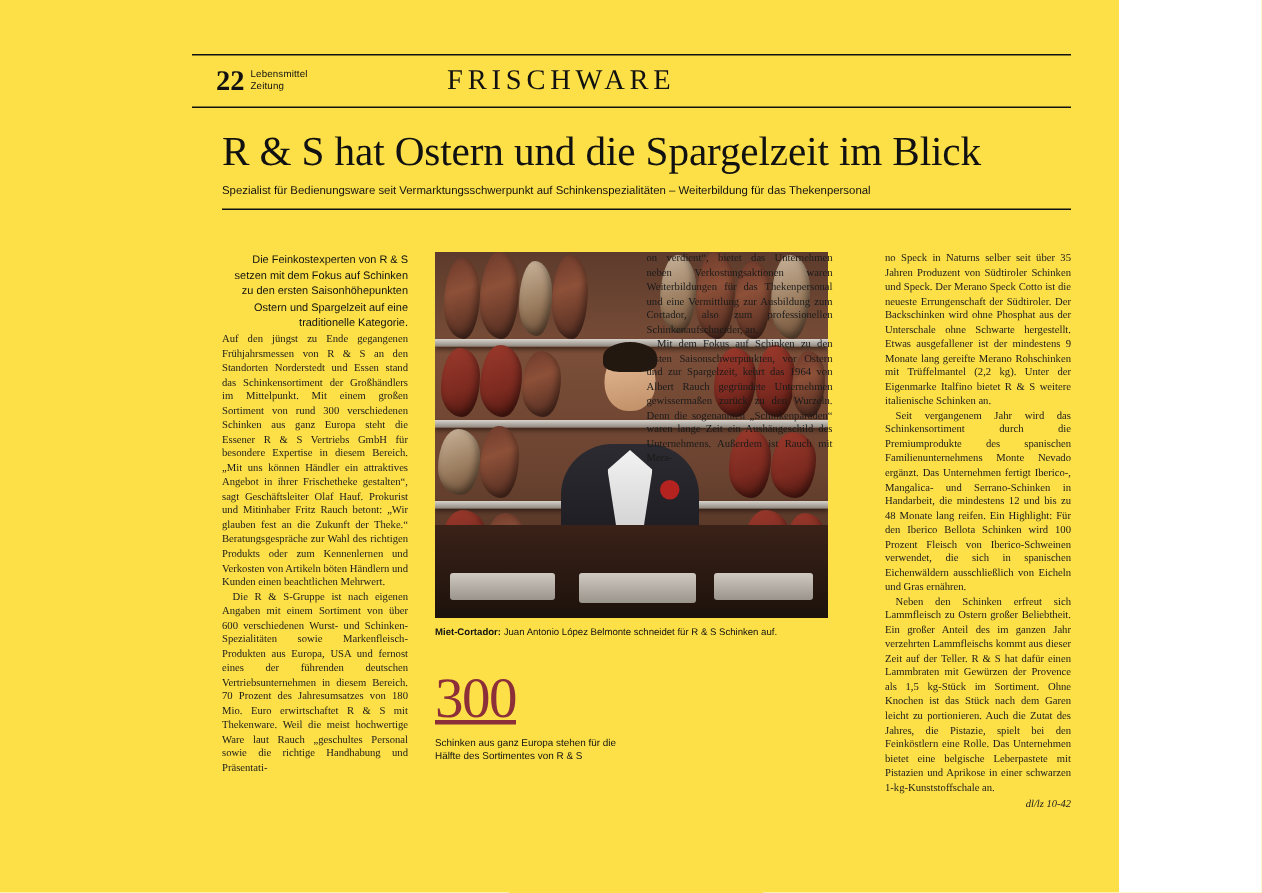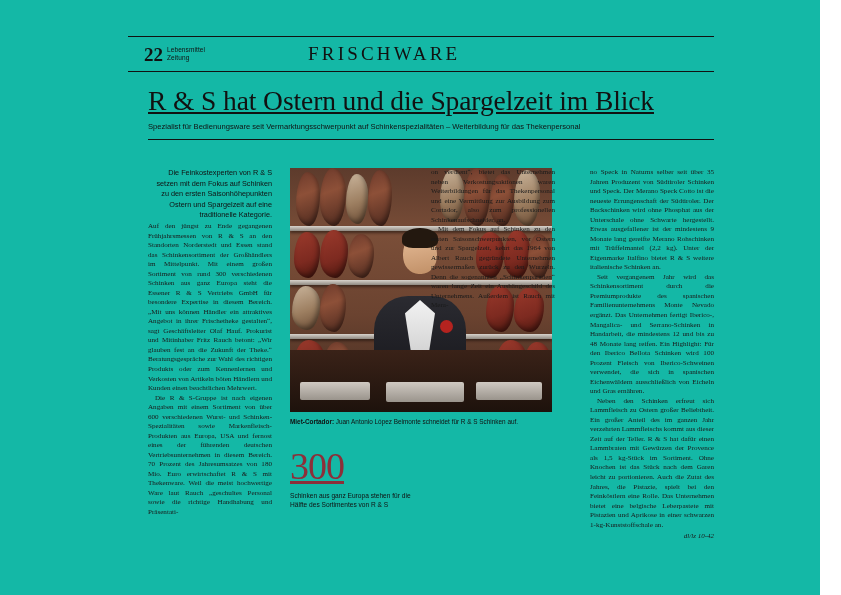--- a/index.html
+++ b/index.html
@@ -8,22 +8,22 @@
     background: #ffffff;
     width: 841px; height: 595px;
     overflow: hidden;
   }
   body {
     font-family: "Liberation Serif", serif;
     color: #1a1a1a;
   }
   .page {
     position: relative;
-    width: 820px; height: 595px;
-    background: #14b8a6;
+    width: 746px; height: 595px;
+    background: #fde047;
   }
   
   .masthead {
     position: absolute;
     left: 128px; top: 36px;
     width: 586px;
     border-top: 1.2px solid #111;
     border-bottom: 1.2px solid #111;
     height: 36px;
     display: flex;
@@ -48,34 +48,33 @@
     font-size: 6.5px;
     line-height: 1.25;
     color: #111;
     letter-spacing: .1px;
   }
   .section-title {
     font-family: "Liberation Serif", serif;
     font-size: 19px;
     letter-spacing: 3.2px;
     color: #111;
-    margin-left: 20px;
+    margin-left: 10px;
   }
 
   
   .headline {
     position: absolute;
     left: 148px; top: 86px;
     width: 560px;
     font-family: "Liberation Serif", serif;
     font-size: 27.5px;
     line-height: 1.12;
     color: #111;
     letter-spacing: -0.1px;
-    text-decoration: underline;
   }
   .subhead {
     position: absolute;
     left: 148px; top: 122px;
     width: 566px;
     font-family: "Liberation Sans", sans-serif;
     font-size: 7.6px;
     line-height: 1.3;
     color: #111;
   }

